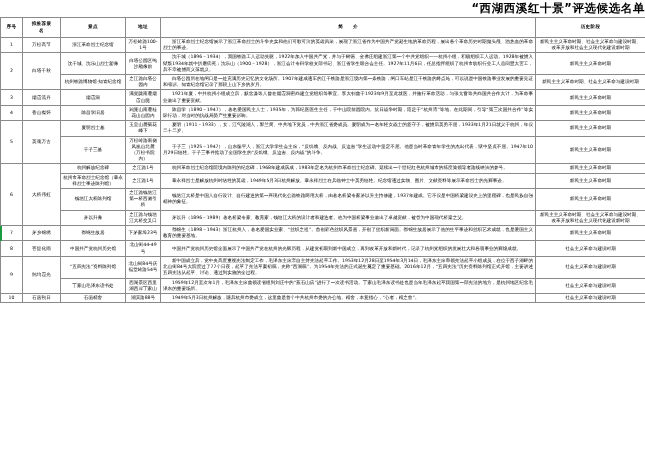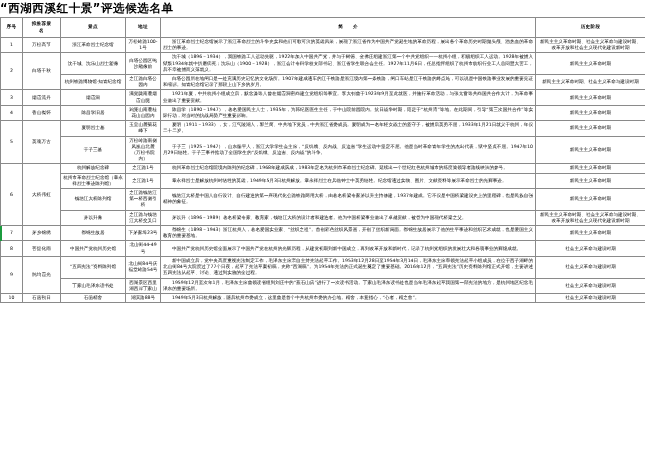--- a/index.html
+++ b/index.html
@@ -15,21 +15,21 @@
     color: #000000;
   }
   #page {
     position: relative;
     width: 645px;
     height: 449px;
     background: #ffffff;
     box-sizing: border-box;
   }
   .doc-title {
-    text-align: left;
+    text-align: right;
     font-size: 11.5px;
     font-weight: bold;
     letter-spacing: 0.6px;
     line-height: 14px;
     padding: 1px 0 2px 0;
     color: #000;
   }
   table.main {
     border-collapse: collapse;
     width: 645px;

